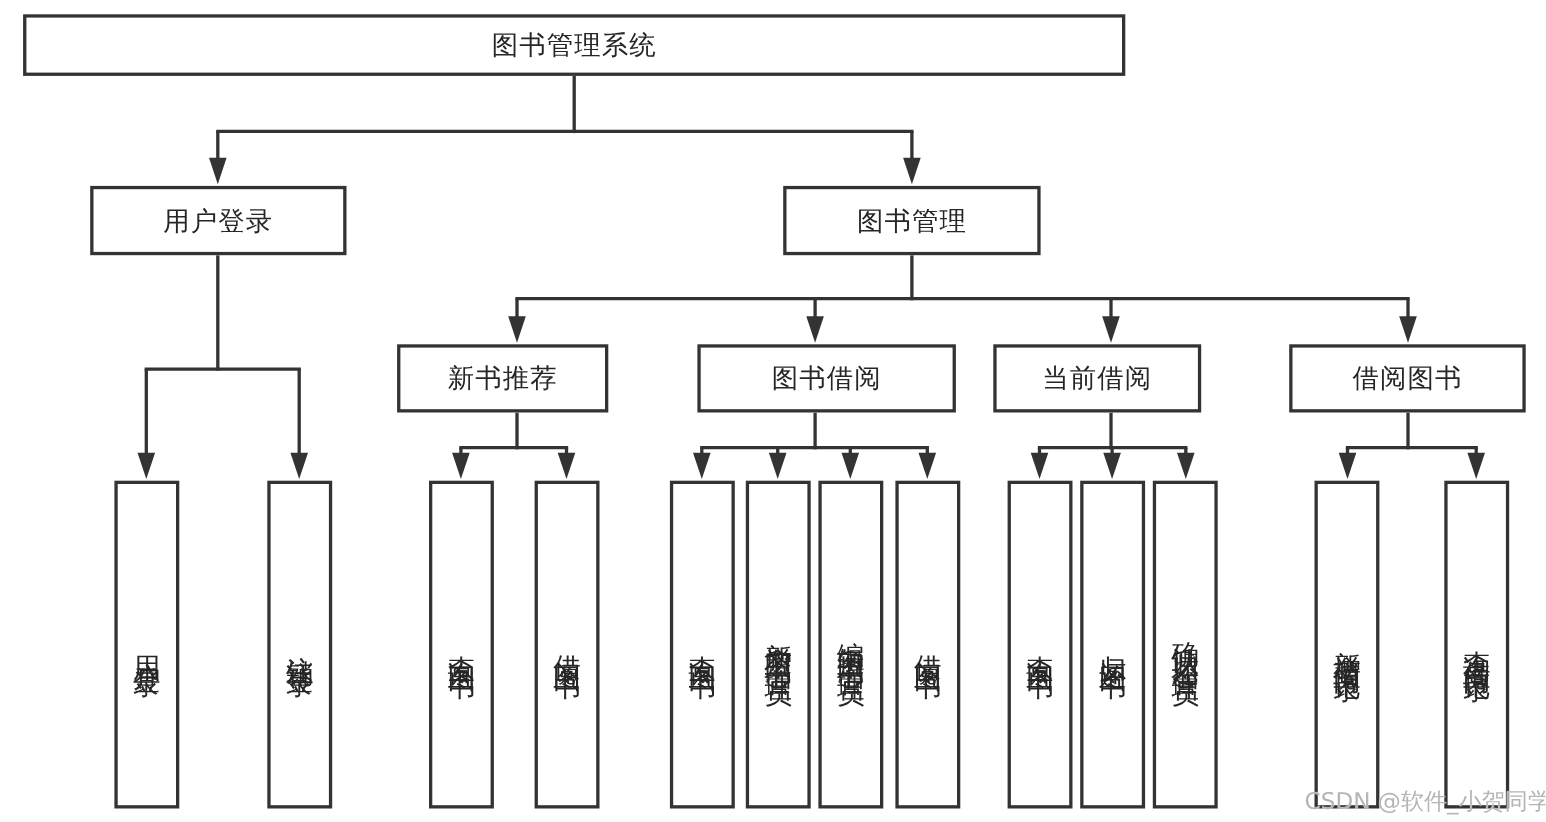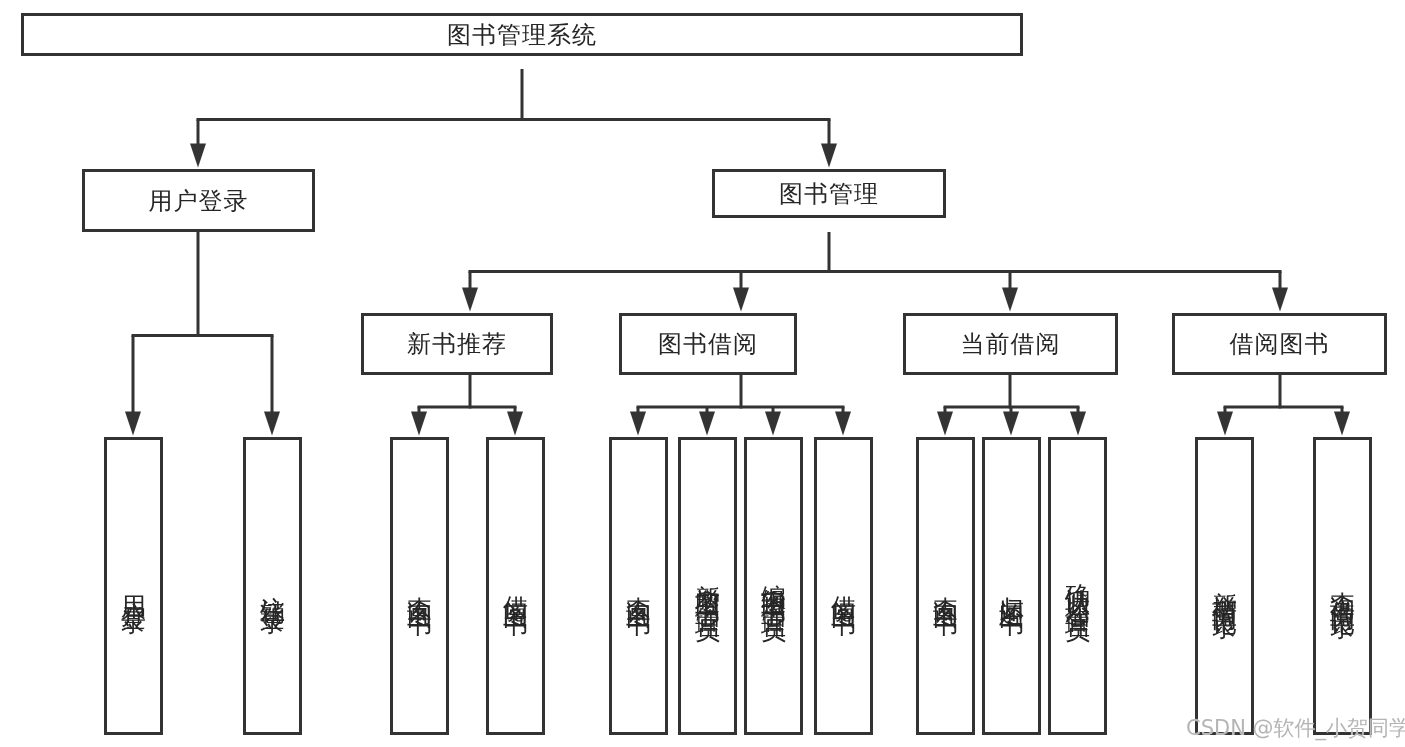--- a/index.html
+++ b/index.html
@@ -100,38 +100,38 @@
     <g>
       <line x1="1280" y1="375" x2="1280" y2="408.5"></line>
       <line x1="1223.5" y1="407" x2="1343.5" y2="407"></line>
       <line x1="1225" y1="407" x2="1225" y2="416"></line>
       <polygon points="1225,435.5 1217,411.5 1233,411.5"></polygon>
       <line x1="1342" y1="407" x2="1342" y2="416"></line>
       <polygon points="1342,435.5 1334,411.5 1350,411.5"></polygon>
     </g>
   </svg>
 
-  <div class="box" style="left:21px;top:13px;width:1002px;height:43px">
+  <div class="box" style="left:21px;top:13px;width:1002px;height:56px">
     <span class="hlabel">图书管理系统</span>
   </div>
 
   <div class="box" style="left:82px;top:169px;width:233px;height:63px">
     <span class="hlabel">用户登录</span>
   </div>
-  <div class="box" style="left:712px;top:169px;width:234px;height:49px">
+  <div class="box" style="left:712px;top:169px;width:234px;height:63px">
     <span class="hlabel">图书管理</span>
   </div>
 
   <div class="box" style="left:361px;top:313px;width:192px;height:62px">
     <span class="hlabel">新书推荐</span>
   </div>
-  <div class="box" style="left:619px;top:313px;width:178px;height:62px">
+  <div class="box" style="left:634px;top:313px;width:235px;height:62px">
     <span class="hlabel">图书借阅</span>
   </div>
-  <div class="box" style="left:903px;top:313px;width:215px;height:62px">
+  <div class="box" style="left:903px;top:313px;width:189px;height:62px">
     <span class="hlabel">当前借阅</span>
   </div>
   <div class="box" style="left:1172px;top:313px;width:215px;height:62px">
     <span class="hlabel">借阅图书</span>
   </div>
 
   <div class="box leaf" style="left:104px;top:437px;width:59px;height:298px">
     <span class="vlabel">用户登录</span>
   </div>
   <div class="box leaf" style="left:243px;top:437px;width:59px;height:298px">

